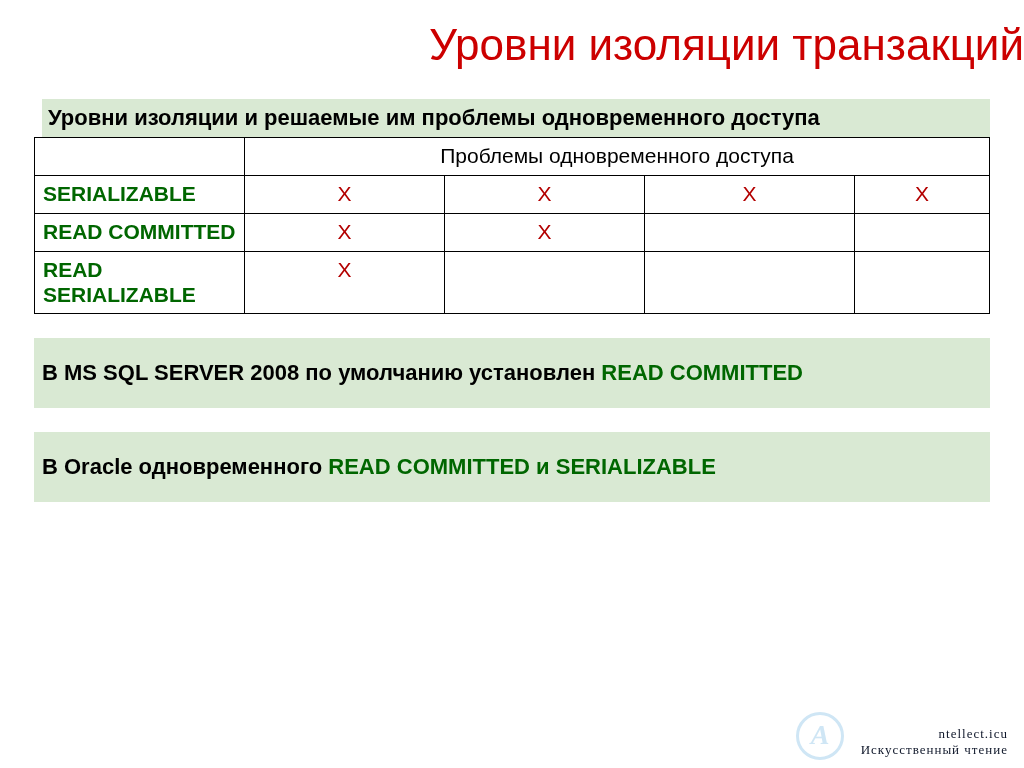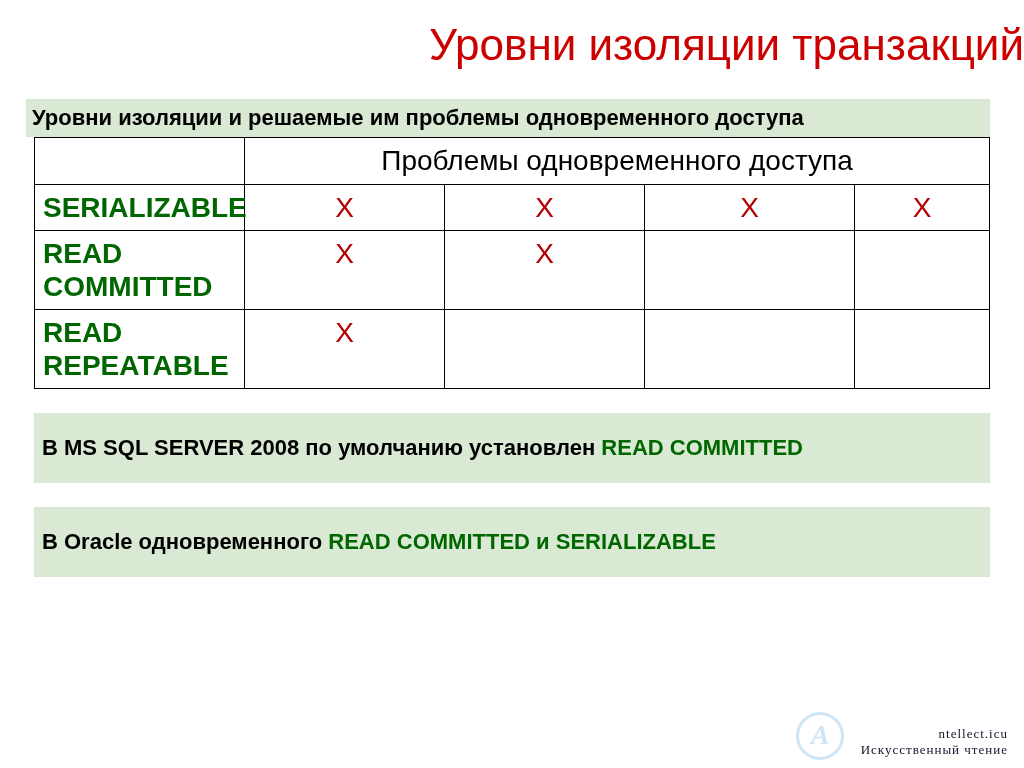--- a/index.html
+++ b/index.html
@@ -14,37 +14,37 @@
   }
   .title {
     color: #cc0000;
     font-size: 44px;
     text-align: right;
     margin-top: 20px;
     font-weight: normal;
   }
   .banner {
     background: #d9e9d3;
-    margin: 14px 34px 0 26px;
+    margin: 14px 34px 0 42px;
     padding: 6px 6px;
     font-size: 22px;
     font-weight: bold;
     color: #000;
   }
   table.iso {
     border-collapse: collapse;
     margin: 0 34px;
     width: calc(1024px - 68px);
     table-layout: fixed;
   }
   table.iso td, table.iso th {
     border: 1px solid #000;
     padding: 6px 8px;
     vertical-align: top;
-    font-size: 28px;
+    font-size: 21px;
     line-height: 1.18;
   }
   th.spanner {
     font-weight: normal;
     text-align: center;
     font-size: 24px;
   }
   .colhead {
     font-weight: bold;
     color: #006600;
@@ -128,21 +128,21 @@
     <td class="mark">X</td>
   </tr>
   <tr>
     <td class="rowlabel-lvl">READ COMMITTED</td>
     <td class="mark">X</td>
     <td class="mark">X</td>
     <td class="mark"></td>
     <td class="mark"></td>
   </tr>
   <tr>
-    <td class="rowlabel-lvl">READ REPEATABLE</td>
+    <td class="rowlabel-lvl">READ SERIALIZABLE</td>
     <td class="mark">X</td>
     <td class="mark"></td>
     <td class="mark"></td>
     <td class="mark"></td>
   </tr>
 </tbody>
   </table>
 
 <div class="note">
   <span>В MS SQL SERVER 2008 по умолчанию установлен </span><span class="hl">READ COMMITTED</span>

